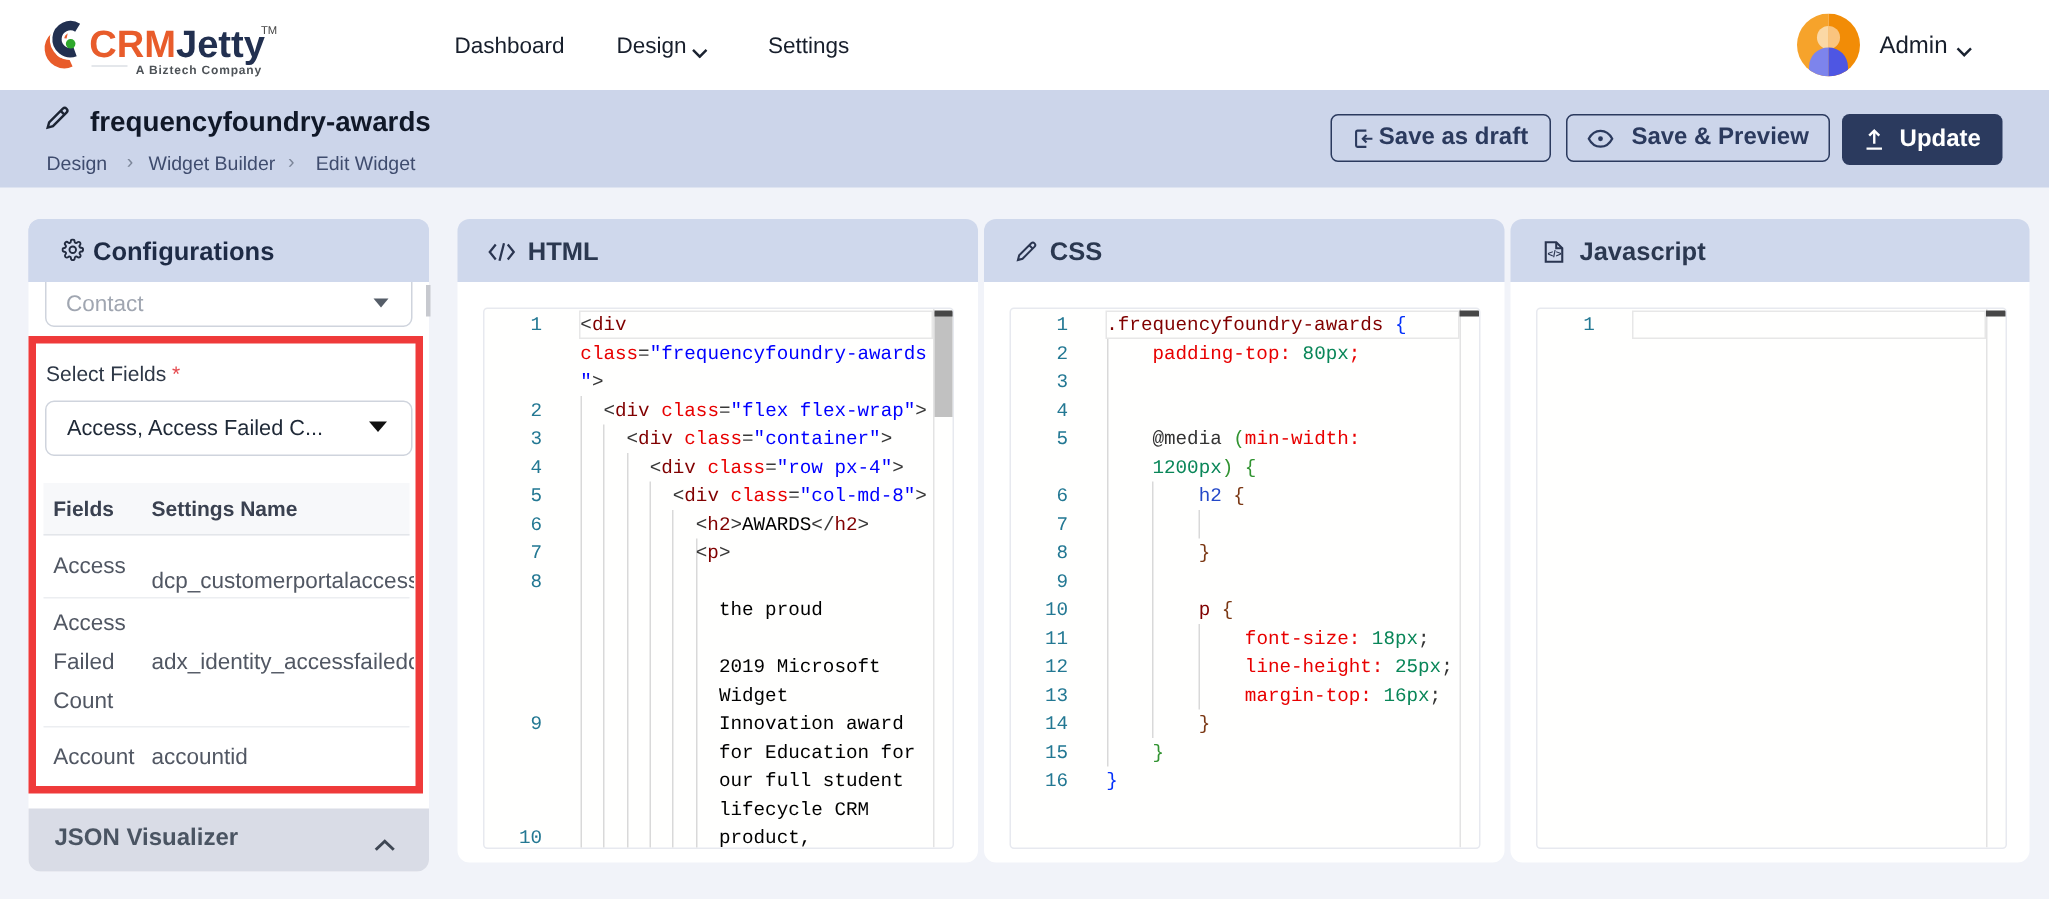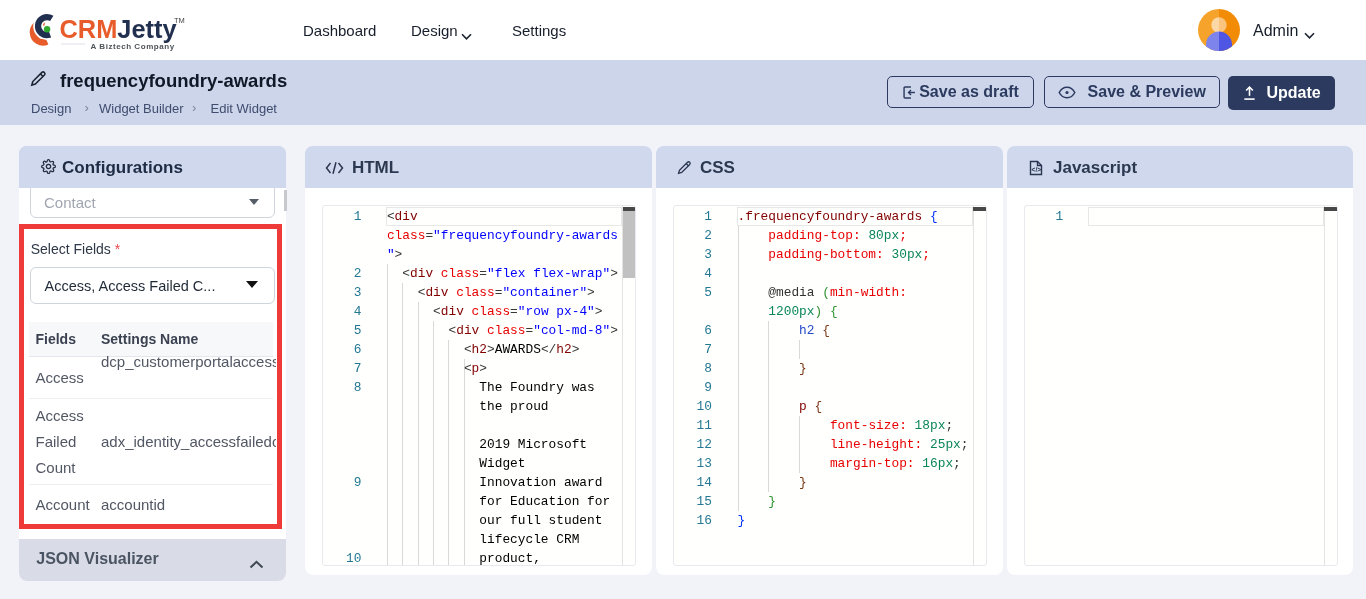--- a/index.html
+++ b/index.html
@@ -141,21 +141,21 @@
 <div class="abs" style="left:283.5px;top:190px;width:3px;height:21px;background:#c7c9cf"></div>
 <div class="abs" style="left:18.5px;top:224.1px;width:263.5px;height:305.4px;border:5.5px solid #ef3a3a"></div>
 <div class="abs" style="left:30.7px;top:241px;font-size:14px;color:#2e3847">Select Fields <span style="color:#e5484d">*</span></div>
 <div class="sel" style="left:30.3px;top:266.8px;width:244.3px;height:37.6px"></div>
 <div class="abs" style="left:44.6px;top:277.5px;font-size:14.5px;color:#1f2937">Access, Access Failed C...</div>
 <div class="car" style="left:246px;top:281px;border-left:6px solid transparent;border-right:6px solid transparent;border-top:7px solid #111"></div>
 <div class="abs" style="left:28.9px;top:322px;width:244px;height:34.8px;background:#f7f8fa;border-bottom:1px solid #e3e6ea"></div>
 <div class="cell" style="left:35.5px;top:331px;font-weight:bold;color:#3a4150;font-size:14px">Fields</div>
 <div class="cell" style="left:101px;top:331px;font-weight:bold;color:#3a4150;font-size:14px">Settings Name</div>
 <div class="cell" style="left:35.5px;top:368.5px">Access</div>
-<div class="cell" style="left:101px;top:353px;width:175px;overflow:hidden;white-space:nowrap">dcp_customerportalaccess</div>
+<div class="cell" style="left:101px;top:379px;width:175px;overflow:hidden;white-space:nowrap">dcp_customerportalaccess</div>
 <div class="abs" style="left:28.9px;top:397.6px;width:244px;height:1px;background:#eceef1"></div>
 <div class="cell" style="left:35.5px;top:406.5px">Access</div>
 <div class="cell" style="left:35.5px;top:432.5px">Failed</div>
 <div class="cell" style="left:35.5px;top:458.5px">Count</div>
 <div class="cell" style="left:101px;top:432.5px;width:175px;overflow:hidden;white-space:nowrap">adx_identity_accessfailedco</div>
 <div class="abs" style="left:28.9px;top:483.5px;width:244px;height:1px;background:#eceef1"></div>
 <div class="cell" style="left:35.5px;top:496px">Account</div>
 <div class="cell" style="left:101px;top:496px">accountid</div>
 <div class="abs" style="left:19px;top:538.8px;width:267px;height:42px;background:#d9dce6;border-radius:0 0 8px 8px"></div>
 <div class="abs" style="left:36.3px;top:550px;font-size:16px;font-weight:bold;color:#4a5462">JSON Visualizer</div>
@@ -180,21 +180,20 @@
 <div class="cd" style="top:76.5px"><i>    </i><b style="color:#383838">&lt;</b><b style="color:#800000">div</b> <b style="color:#e80000">class</b><b style="color:#383838">=</b><b style="color:#0000ff">"container"</b><b style="color:#383838">&gt;</b></div>
 <div class="ln" style="top:95.5px">4</div>
 <div class="cd" style="top:95.5px"><i>      </i><b style="color:#383838">&lt;</b><b style="color:#800000">div</b> <b style="color:#e80000">class</b><b style="color:#383838">=</b><b style="color:#0000ff">"row px-4"</b><b style="color:#383838">&gt;</b></div>
 <div class="ln" style="top:114.5px">5</div>
 <div class="cd" style="top:114.5px"><i>        </i><b style="color:#383838">&lt;</b><b style="color:#800000">div</b> <b style="color:#e80000">class</b><b style="color:#383838">=</b><b style="color:#0000ff">"col-md-8"</b><b style="color:#383838">&gt;</b></div>
 <div class="ln" style="top:133.5px">6</div>
 <div class="cd" style="top:133.5px"><i>          </i><b style="color:#383838">&lt;</b><b style="color:#800000">h2</b><b style="color:#383838">&gt;</b><b style="color:#000000">AWARDS</b><b style="color:#383838">&lt;/</b><b style="color:#800000">h2</b><b style="color:#383838">&gt;</b></div>
 <div class="ln" style="top:152.5px">7</div>
 <div class="cd" style="top:152.5px"><i>          </i><b style="color:#383838">&lt;</b><b style="color:#800000">p</b><b style="color:#383838">&gt;</b></div>
 <div class="ln" style="top:171.5px">8</div>
-<div class="cd" style="top:171.5px"><i>            </i><b style="color:#000000">The Foundry was</b></div>
 <div class="cd" style="top:190.5px"><i>            </i><b style="color:#000000">the proud</b></div>
 <div class="cd" style="top:228.5px"><i>            </i><b style="color:#000000">2019 Microsoft</b></div>
 <div class="cd" style="top:247.5px"><i>            </i><b style="color:#000000">Widget</b></div>
 <div class="ln" style="top:266.5px">9</div>
 <div class="cd" style="top:266.5px"><i>            </i><b style="color:#000000">Innovation award</b></div>
 <div class="cd" style="top:285.5px"><i>            </i><b style="color:#000000">for Education for</b></div>
 <div class="cd" style="top:304.5px"><i>            </i><b style="color:#000000">our full student</b></div>
 <div class="cd" style="top:323.5px"><i>            </i><b style="color:#000000">lifecycle CRM</b></div>
 <div class="ln" style="top:342.5px">10</div>
 <div class="cd" style="top:342.5px"><i>            </i><b style="color:#000000">product,</b></div>
@@ -206,21 +205,20 @@
 <div class="cur" style="left:63px;top:0.5px;width:236.3px;height:19px"></div>
 <div class="ig" style="left:64.0px;top:19.5px;height:285.0px"></div>
 <div class="ig" style="left:94.8px;top:114.5px;height:171.0px"></div>
 <div class="ig" style="left:125.6px;top:133.5px;height:19.0px"></div>
 <div class="ig" style="left:125.6px;top:209.5px;height:57.0px"></div>
 <div class="ln" style="top:0.5px">1</div>
 <div class="cd" style="top:0.5px"><b style="color:#800000">.frequencyfoundry-awards</b> <b style="color:#0431fa">{</b></div>
 <div class="ln" style="top:19.5px">2</div>
 <div class="cd" style="top:19.5px"><i>    </i><b style="color:#e80000">padding-top:</b> <b style="color:#098658">80px</b><b style="color:#e80000">;</b></div>
 <div class="ln" style="top:38.5px">3</div>
-<div class="cd" style="top:38.5px"><i>    </i><b style="color:#e80000">padding-bottom:</b> <b style="color:#098658">30px</b><b style="color:#e80000">;</b></div>
 <div class="ln" style="top:57.5px">4</div>
 <div class="ln" style="top:76.5px">5</div>
 <div class="cd" style="top:76.5px"><i>    </i><b style="color:#333333">@media</b> <b style="color:#319331">(</b><b style="color:#e80000">min-width:</b></div>
 <div class="cd" style="top:95.5px"><i>    </i><b style="color:#098658">1200px</b><b style="color:#319331">)</b> <b style="color:#319331">{</b></div>
 <div class="ln" style="top:114.5px">6</div>
 <div class="cd" style="top:114.5px"><i>        </i><b style="color:#2448c8">h2</b> <b style="color:#7b3814">{</b></div>
 <div class="ln" style="top:133.5px">7</div>
 <div class="ln" style="top:152.5px">8</div>
 <div class="cd" style="top:152.5px"><i>        </i><b style="color:#7b3814">}</b></div>
 <div class="ln" style="top:171.5px">9</div>

